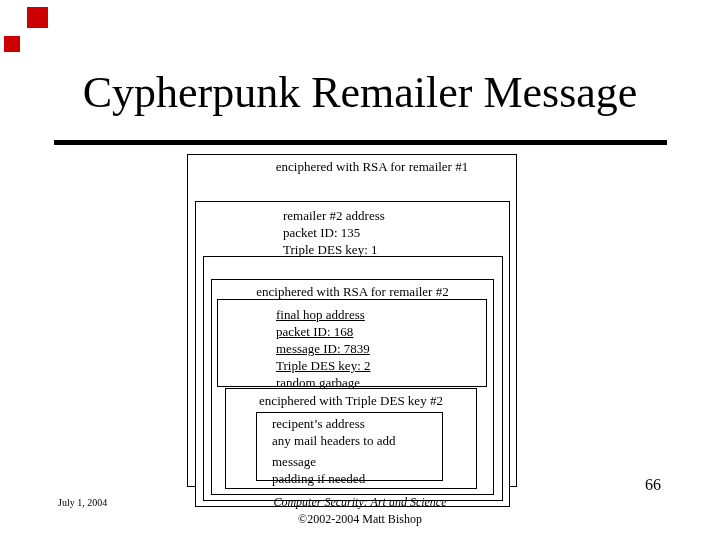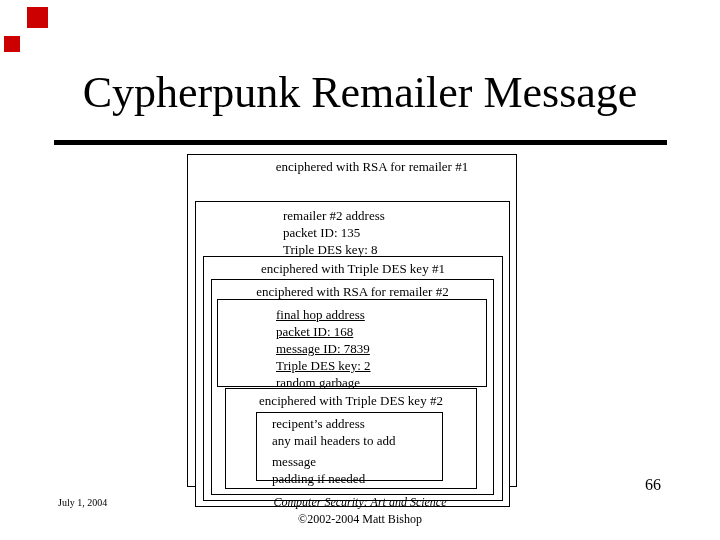--- a/index.html
+++ b/index.html
@@ -84,25 +84,24 @@
   <h1 class="title">Cypherpunk Remailer Message</h1>
   <div class="rule"></div>
 
   <div class="box box1">
     <div class="box-label">enciphered with RSA for remailer #1</div>
 
     <div class="box box2">
       <div class="box-lines lines2">
         <div class="line">remailer #2 address</div>
         <div class="line">packet ID: 135</div>
-        <div class="line">Triple DES key: 8</div>
+        <div class="line">Triple DES key: 1</div>
       </div>
 
       <div class="box box3">
-        <div class="box-label">enciphered with Triple DES key #1</div>
 
         <div class="box box4">
           <div class="box-label">enciphered with RSA for remailer #2</div>
 
           <div class="box box5">
             <div class="box-lines lines5">
               <div class="line">final hop address</div>
               <div class="line">packet ID: 168</div>
               <div class="line">message ID: 7839</div>
               <div class="line">Triple DES key: 2</div>

